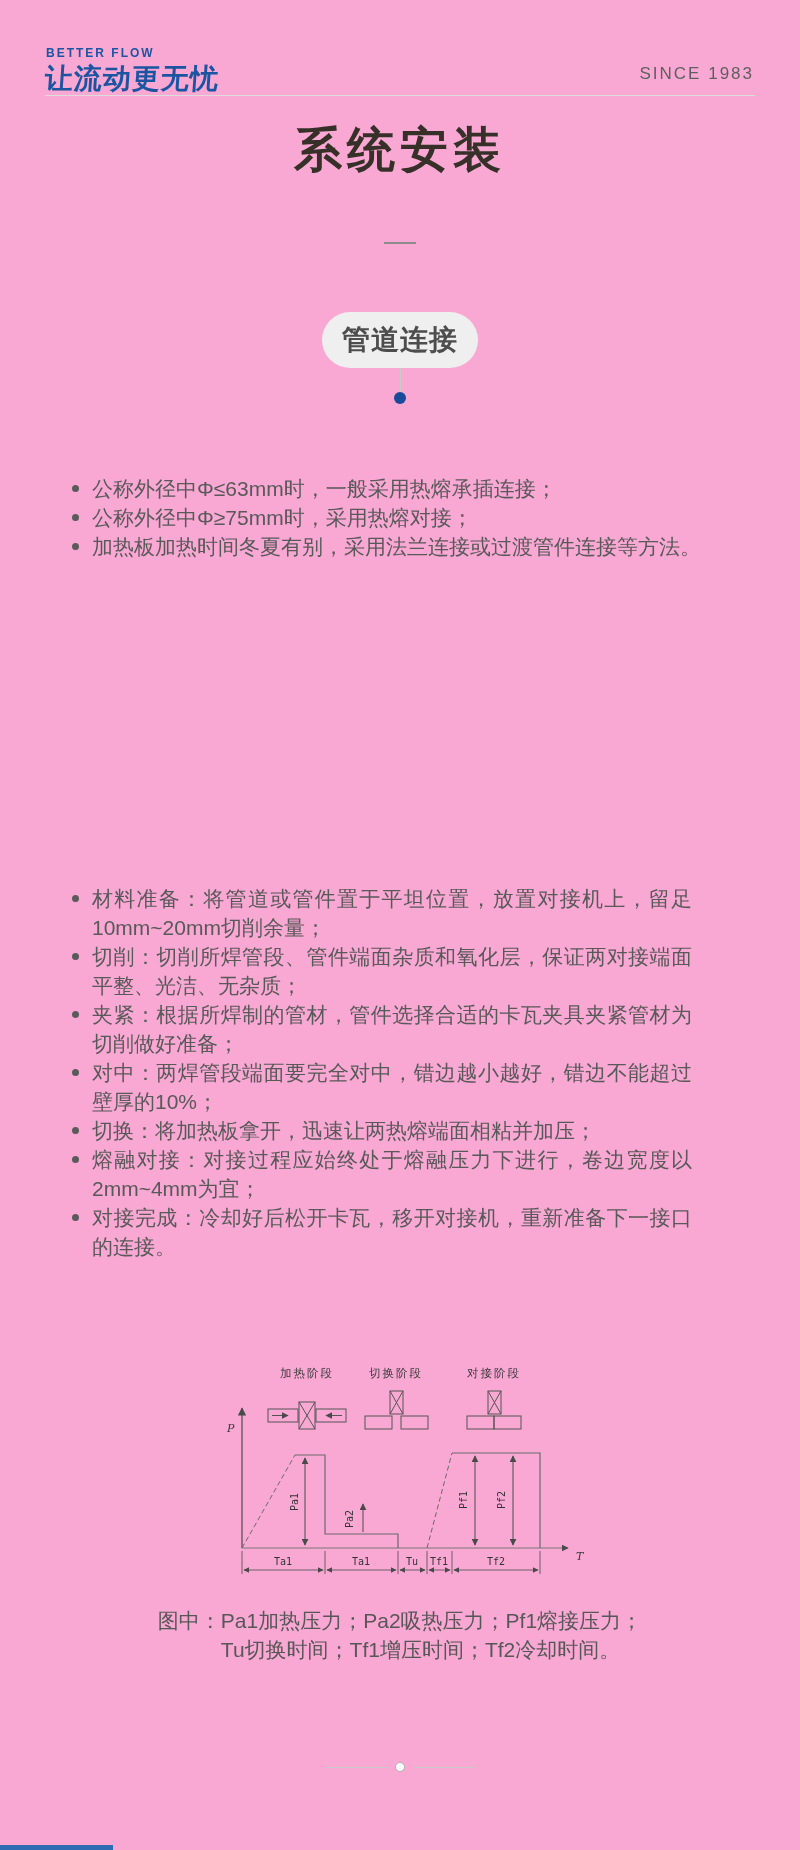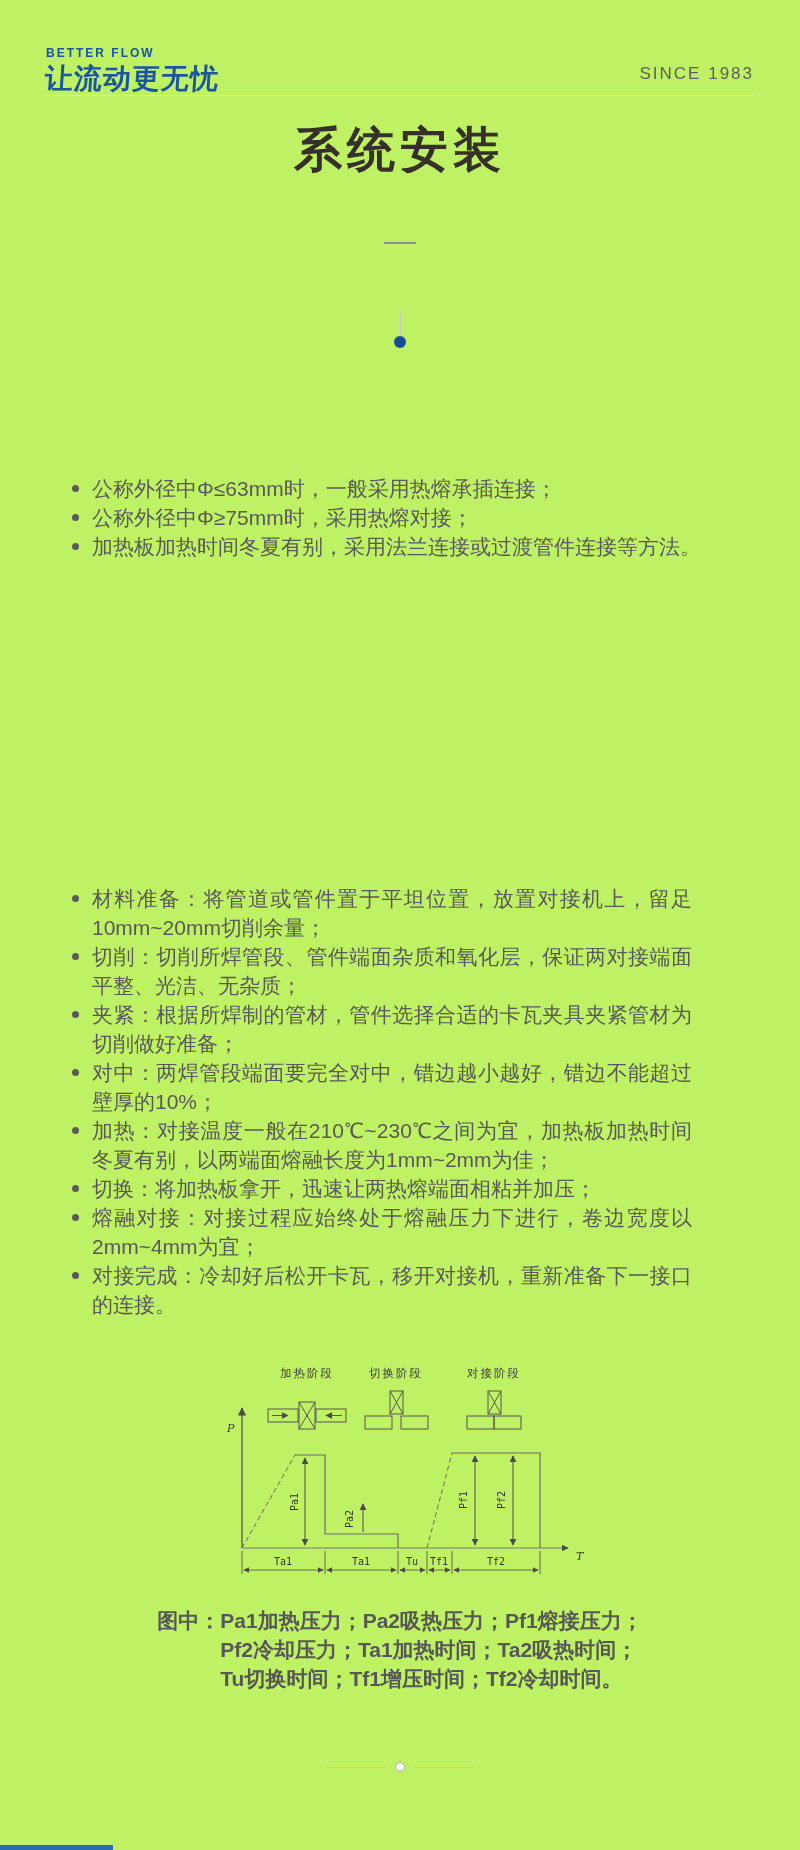--- a/index.html
+++ b/index.html
@@ -1,16 +1,16 @@
 <!DOCTYPE html>
 <html><head>
 <meta charset="utf-8">
 <style>
   html,body{margin:0;padding:0;background:#ffffff;}
-  .page{position:relative;width:800px;height:1850px;background:#bef264;overflow:hidden;
+  .page{position:relative;width:800px;height:1850px;background:#f9a8d4;overflow:hidden;
         font-family:"Liberation Sans",sans-serif;color:#595959;}
 
   
   .hdr-tagline{position:absolute;top:46px;left:46px;font-size:12px;font-weight:bold;
                letter-spacing:2px;color:#1b55a2;}
   .hdr-logo{position:absolute;top:60px;left:45px;font-size:28px;font-weight:bold;
             color:#1b55a2;transform:skewX(-4deg);letter-spacing:1px;}
   .hdr-since{position:absolute;top:64px;right:46px;font-size:17px;color:#5f5f5f;
              letter-spacing:2px;}
   .hdr-rule{position:absolute;top:95px;left:45px;right:45px;height:0;
@@ -40,21 +40,21 @@
   .list-pipe li{padding-right:0;}
   .list-pipe .li-inner{display:block;max-width:640px;}
   .list-steps{position:absolute;top:884px;left:68px;width:624px;}
   .list-steps .li-inner{display:block;max-width:600px;}
 
   
   .diagram{position:absolute;top:1358px;left:50%;margin-left:-190px;width:380px;height:232px;}
   .diagram svg{display:block;}
 
   
-  .caption{position:absolute;top:1606px;left:0;right:0;font-weight:bold;}
+  .caption{position:absolute;top:1606px;left:0;right:0;}
   .caption-inner{width:fit-content;margin:0 auto;font-size:21px;line-height:29px;color:#575757;}
   .caption-inner .cl{display:block;}
   .caption-inner .cl.indent{padding-left:63px;}
 
   
   .footer-divider{position:absolute;top:1762px;left:0;right:0;display:flex;
                   align-items:center;justify-content:center;gap:8px;}
   .fd-line{width:62px;height:1px;background:#c9c9c9;}
   .fd-circle{width:8px;height:8px;border-radius:50%;border:1px solid #b0b0b0;background:#fff;}
   .bottom-accent{position:absolute;left:0;bottom:0;width:113px;height:5px;background:#2e6bb2;}
@@ -66,20 +66,21 @@
 
   <div class="hdr-tagline">BETTER FLOW</div>
   <div class="hdr-logo">让流动更无忧</div>
   <div class="hdr-since">SINCE 1983</div>
   <div class="hdr-rule"></div>
 
   <div class="page-title">系统安装</div>
   <div class="title-mini-line"></div>
 
   <div class="badge-wrap" style="top:312px;">
+    <span class="pill">管道连接</span>
     <div class="conn-line"></div>
     <div class="conn-dot"></div>
   </div>
 
   <ul class="doc-list list-pipe">
     <li>
         <span class="blt"></span>
         <span class="li-inner">公称外径中Φ≤63mm时，一般采用热熔承插连接；</span>
       </li>
     <li>
@@ -102,24 +103,20 @@
         <span class="blt"></span>
         <span class="li-inner">切削：切削所焊管段、管件端面杂质和氧化层，保证两对接端面平整、光洁、无杂质；</span>
       </li>
     <li>
         <span class="blt"></span>
         <span class="li-inner">夹紧：根据所焊制的管材，管件选择合适的卡瓦夹具夹紧管材为切削做好准备；</span>
       </li>
     <li>
         <span class="blt"></span>
         <span class="li-inner">对中：两焊管段端面要完全对中，错边越小越好，错边不能超过壁厚的10%；</span>
-      </li>
-    <li>
-        <span class="blt"></span>
-        <span class="li-inner">加热：对接温度一般在210℃~230℃之间为宜，加热板加热时间冬夏有别，以两端面熔融长度为1mm~2mm为佳；</span>
       </li>
     <li>
         <span class="blt"></span>
         <span class="li-inner">切换：将加热板拿开，迅速让两热熔端面相粘并加压；</span>
       </li>
     <li>
         <span class="blt"></span>
         <span class="li-inner">熔融对接：对接过程应始终处于熔融压力下进行，卷边宽度以2mm~4mm为宜；</span>
       </li>
     <li>
@@ -208,21 +205,20 @@
       <text x="151" y="207" text-anchor="middle" font-size="10" font-family="DejaVu Sans Mono, monospace" fill="#333">Ta1</text>
       <text x="202" y="207" text-anchor="middle" font-size="10" font-family="DejaVu Sans Mono, monospace" fill="#333">Tu</text>
       <text x="229" y="207" text-anchor="middle" font-size="10" font-family="DejaVu Sans Mono, monospace" fill="#333">Tf1</text>
       <text x="286" y="207" text-anchor="middle" font-size="10" font-family="DejaVu Sans Mono, monospace" fill="#333">Tf2</text>
     </svg>
   </div>
 
   <div class="caption">
     <div class="caption-inner">
       <span class="cl">图中：Pa1加热压力；Pa2吸热压力；Pf1熔接压力；</span>
-      <span class="cl indent">Pf2冷却压力；Ta1加热时间；Ta2吸热时间；</span>
       <span class="cl indent">Tu切换时间；Tf1增压时间；Tf2冷却时间。</span>
     </div>
   </div>
 
   <div class="footer-divider">
     <div class="fd-line"></div>
     <div class="fd-circle"></div>
     <div class="fd-line"></div>
   </div>
   <div class="bottom-accent"></div>

